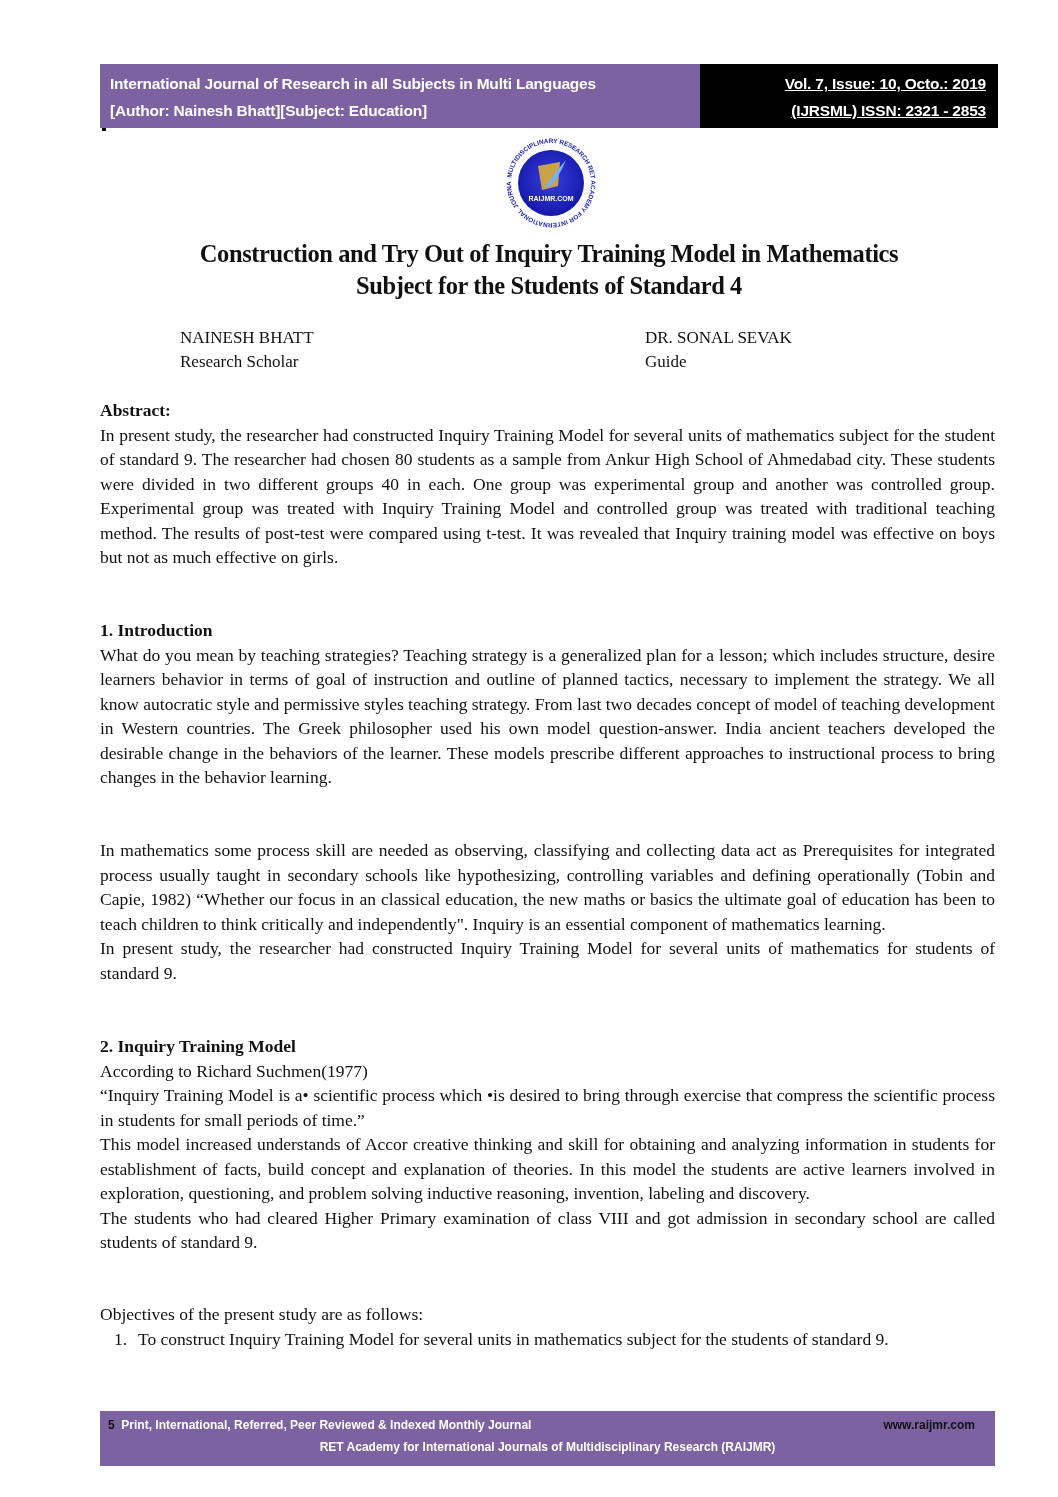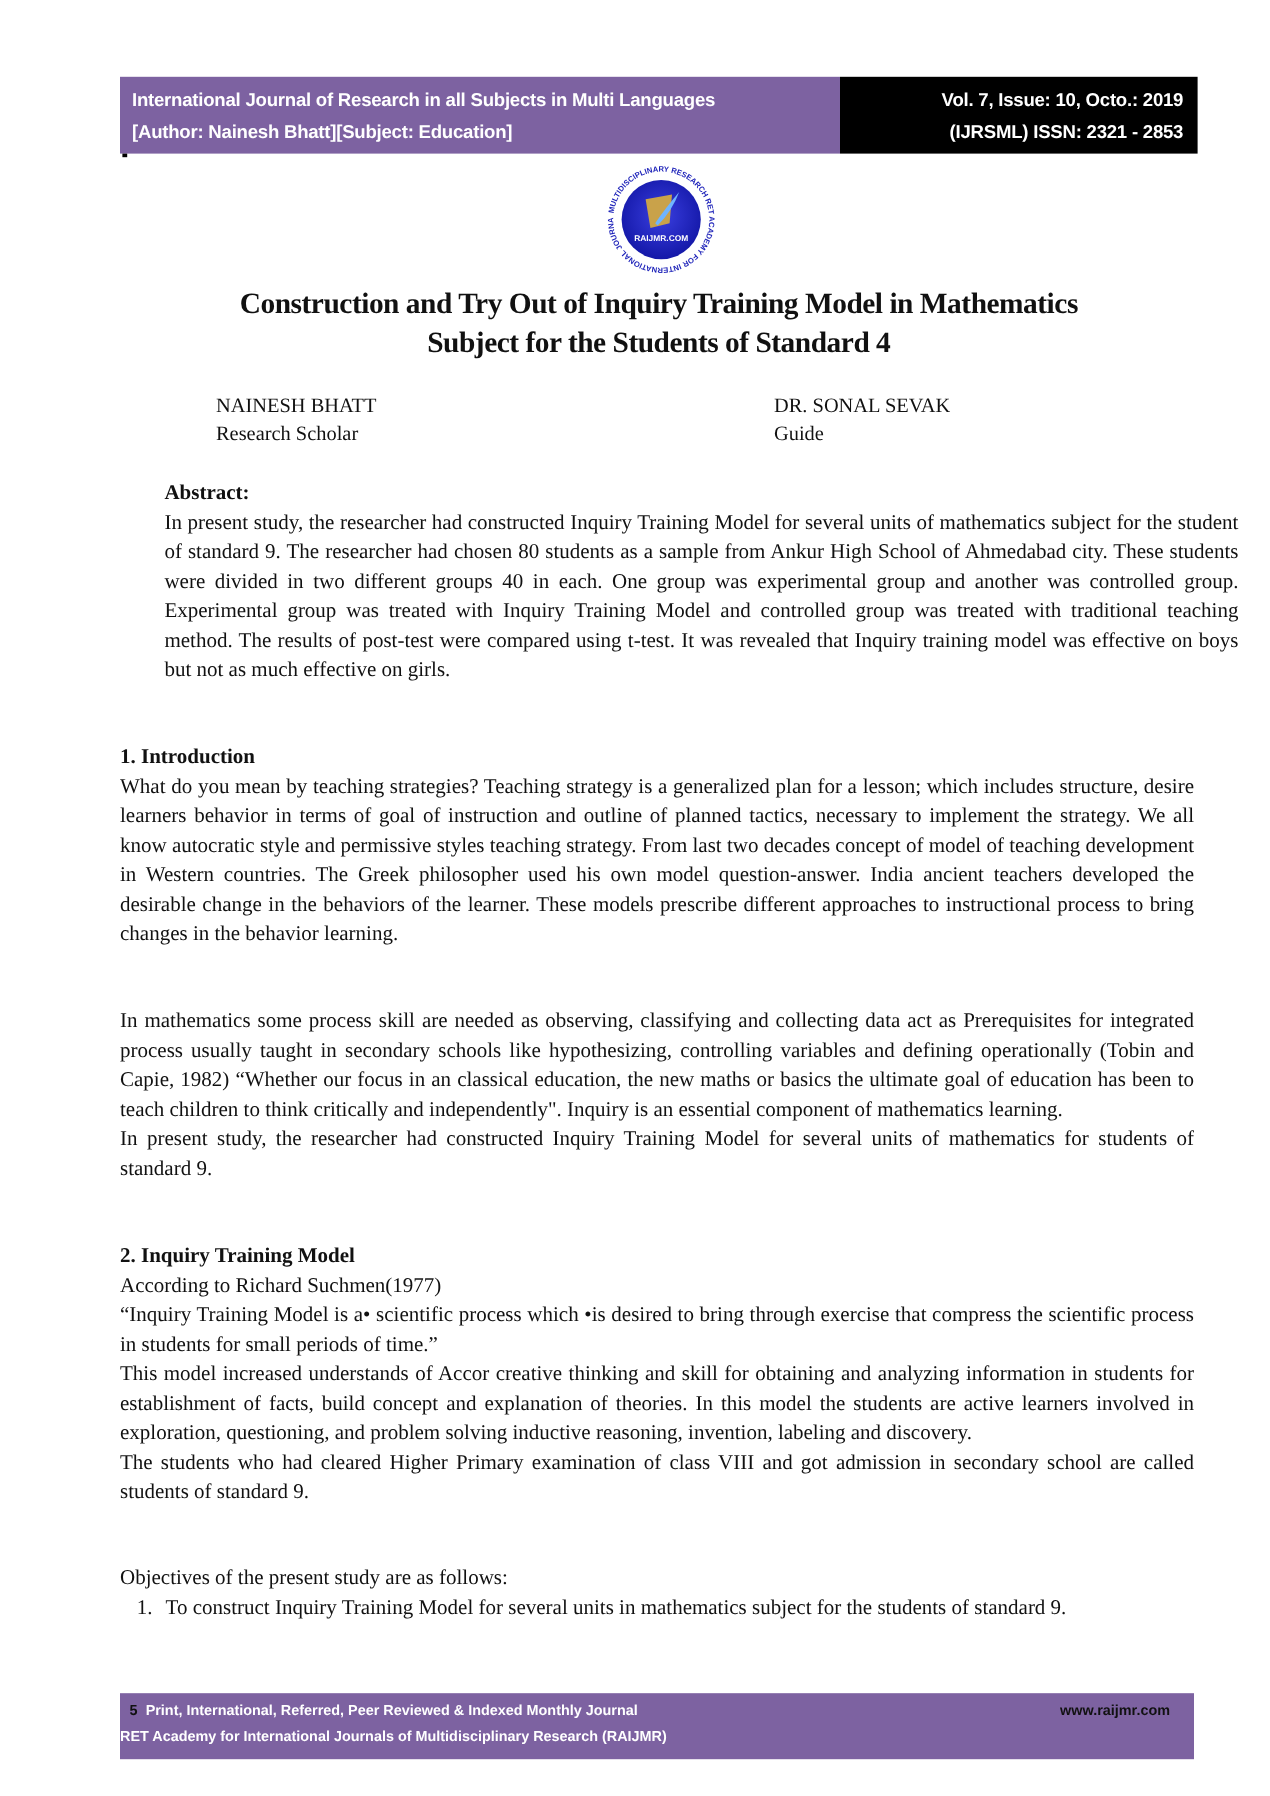--- a/index.html
+++ b/index.html
@@ -1,34 +1,34 @@
 <!DOCTYPE html>
 <html><head>
 <meta charset="utf-8">
 <style>
   html, body { margin: 0; padding: 0; background: #ffffff; }
   body { width: 1058px; height: 1497px; position: relative; overflow: hidden; font-family: "Liberation Serif", serif; color: #111; }
   .hdr { position: absolute; top: 64px; left: 100px; width: 898px; height: 64px; display: flex; }
   .hdr-left { background: #7d62a1; width: 600px; height: 64px; color: #fff; font-family: "Liberation Sans", sans-serif; font-weight: bold; font-size: 15.5px; padding: 6px 13px 0 10px; box-sizing: border-box; line-height: 27px; letter-spacing: -0.2px; }
-  .hdr-right { background: #000; flex: 1; height: 64px; color: #fff; font-family: "Liberation Sans", sans-serif; font-weight: bold; font-size: 15.5px; text-align: right; padding: 6px 12px 0 0; box-sizing: border-box; line-height: 27px; letter-spacing: -0.2px; }
+  .hdr-right { background: #000; flex: 1; height: 64px; color: #fff; font-family: "Liberation Sans", sans-serif; font-weight: bold; font-size: 15.5px; text-align: right; padding: 6px 12px 0 0; box-sizing: border-box; line-height: 27px; letter-spacing: -0.2px; text-decoration: underline; }
   .mark { position: absolute; top: 128px; left: 102px; width: 4px; height: 3px; background: #000; }
   .logo { position: absolute; top: 138px; left: 506px; width: 90px; height: 90px; }
   .title { position: absolute; top: 238px; left: 100px; width: 898px; text-align: center; font-weight: bold; font-size: 24.5px; line-height: 32px; letter-spacing: -0.4px; }
   .author { position: absolute; top: 326px; text-align: left; font-size: 17px; line-height: 24px; }
   .author.a1 { left: 180px; width: 260px; }
   .author.a2 { left: 645px; width: 260px; }
   .sec { position: absolute; left: 100px; width: 895px; font-size: 17.5px; line-height: 24.5px; }
   .sec h3 { margin: 0; font-size: 17.5px; font-weight: bold; line-height: 24.5px; }
   .sec p { margin: 0; text-align: justify; }
   .sec p.j { text-align-last: left; }
   .ol { margin: 0; padding-left: 38px; text-align: justify; position: relative; }
   .ol .num { position: absolute; left: 14px; }
   .ftr { position: absolute; top: 1411px; left: 100px; width: 895px; height: 55px; background: #7d62a1; font-family: "Liberation Sans", sans-serif; font-weight: bold; font-size: 12px; color: #fff; }
   .ftr .row1 { position: absolute; top: 7px; left: 8px; right: 20px; display: flex; justify-content: space-between; }
-  .ftr .row2 { position: absolute; top: 29px; left: 0; right: 0; text-align: left; }
+  .ftr .row2 { position: absolute; top: 29px; left: 0; right: 0; text-align: center; }
   .dark { color: #111; }
 </style>
 </head>
 <body>
 
 <div class="hdr">
   <div class="hdr-left">
     <div>International Journal of Research in all Subjects in Multi Languages</div>
     <div>[Author: Nainesh Bhatt][Subject: Education]</div>
   </div>
@@ -65,21 +65,21 @@
 
 <div class="author a1">
   <div>NAINESH BHATT</div>
   <div>Research Scholar</div>
 </div>
 <div class="author a2">
   <div>DR. SONAL SEVAK</div>
   <div>Guide</div>
 </div>
 
-<div class="sec" style="top:398px;margin-left:37px;">
+<div class="sec" style="top:398px;">
   <h3>Abstract:</h3>
   <p class="j">In present study, the researcher had constructed Inquiry Training Model for several units of mathematics subject for the student of standard 9. The researcher had chosen 80 students as a sample from Ankur High School of Ahmedabad city. These students were divided in two different groups 40 in each. One group was experimental group and another was controlled group. Experimental group was treated with Inquiry Training Model and controlled group was treated with traditional teaching method. The results of post-test were compared using t-test. It was revealed that Inquiry training model was effective on boys but not as much effective on girls.</p>
 </div>
 
 <div class="sec" style="top:618px;">
   <h3>1. Introduction</h3>
   <p class="j">What do you mean by teaching strategies? Teaching strategy is a generalized plan for a lesson; which includes structure, desire learners behavior in terms of goal of instruction and outline of planned tactics, necessary to implement the strategy. We all know autocratic style and permissive styles teaching strategy. From last two decades concept of model of teaching development in Western countries. The Greek philosopher used his own model question-answer. India ancient teachers developed the desirable change in the behaviors of the learner. These models prescribe different approaches to instructional process to bring changes in the behavior learning.</p>
 </div>
 
 <div class="sec" style="top:838px;">

